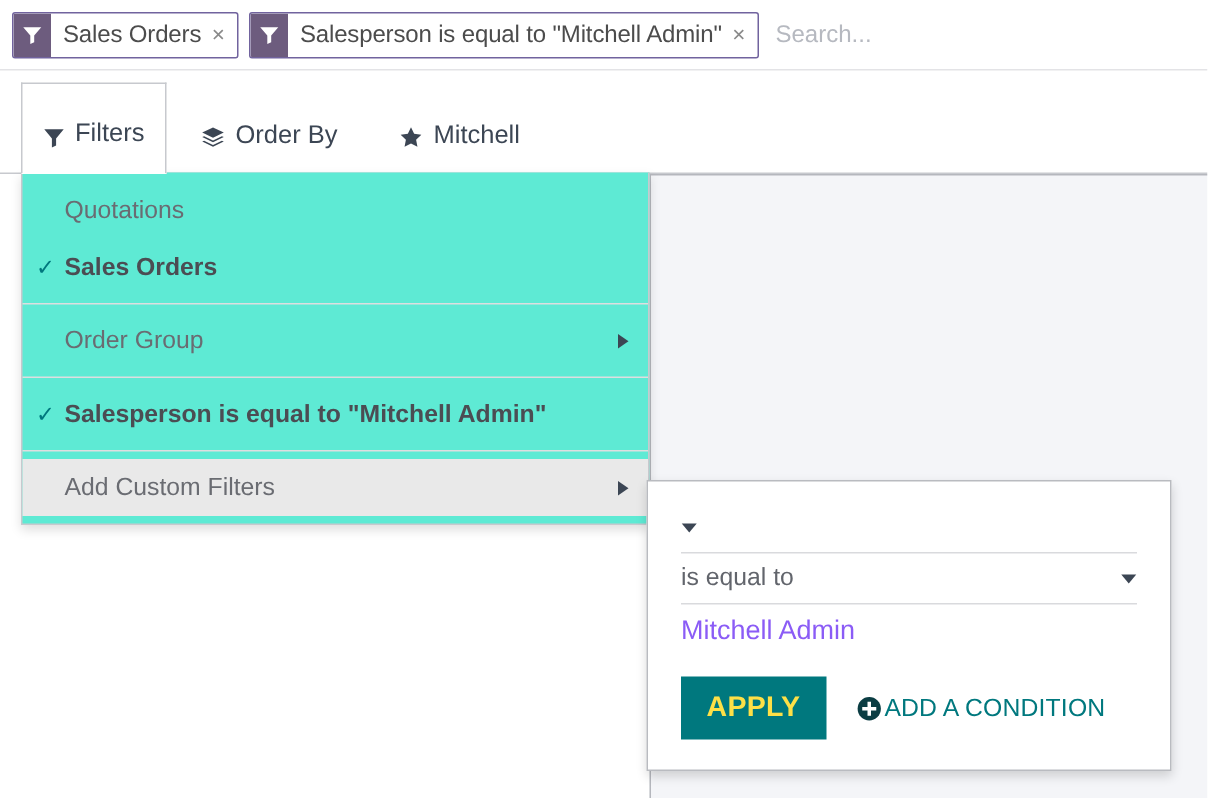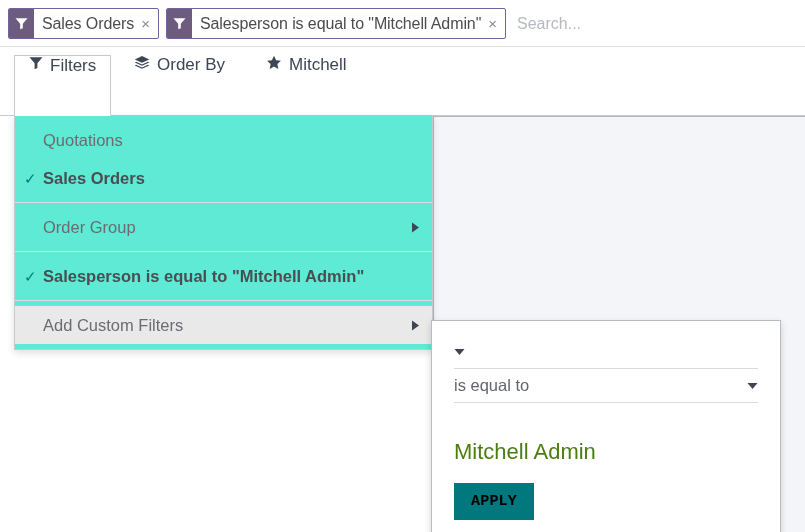--- a/index.html
+++ b/index.html
@@ -114,23 +114,23 @@
     position: absolute;
     left: 0; top: 60px;
     width: 805px; height: 1px;
     background: #c7c9ce;
   }
   .tab {
     position: absolute;
     top: 0;
     height: 61px;
     display: flex;
-    align-items: flex-start;
+    align-items: flex-end;
     gap: 7px;
-    padding: 0 14px;
+    padding: 16px 14px;
     font-size: 17px;
     color: #3c4654;
     cursor: pointer;
     background: transparent;
     user-select: none;
   }
   .tab .tab-label { font-weight: 400; }
   .tab-filters {
     left: 14px;
     background: #ffffff;
@@ -213,42 +213,41 @@
     color: #62656c;
     cursor: pointer;
   }
   .cf-row .cf-text { flex: 1 1 auto; }
   .cf-row .cf-caret { flex: 0 0 auto; color: #3c4654; }
   .cf-row .cf-caret svg { display:block; }
   .cf-value {
     display: flex;
     align-items: center;
     height: 34px;
-    font-size: 22px;
-    color: #4d7c0f;
+    font-size: 18px;
+    color: #8b5cf6;
     border: none;
     outline: none;
     background: transparent;
     font-family: "Liberation Sans", sans-serif;
     width: 100%;
     padding: 0;
-    margin-top: 32px;
   }
   .cf-actions {
     display: flex;
     align-items: center;
     margin-top: 14px;
     gap: 20px;
   }
   .btn-apply {
     background: #00787e;
-    color: #000000;
+    color: #fde047;
     border: none;
-    font-family: Liberation Mono, monospace;
-    font-size: 15px;
+    font-family: Liberation Sans, sans-serif;
+    font-size: 19px;
     font-weight: bold;
     letter-spacing: 0.2px;
     padding: 10px 17px;
     cursor: pointer;
     border-radius: 0;
   }
   .btn-add-condition {
     display: flex;
     align-items: center;
     gap: 2px;
@@ -390,17 +389,27 @@
         <svg width="11" height="8" viewBox="0 0 11 8" fill="#3c4654">
             <path d="M0.5 1h10L5.5 7z"></path>
           </svg>
       </span>
     </div>
 
     <input class="cf-value" type="text" value="Mitchell Admin" style="">
 
     <div class="cf-actions">
       <button class="btn-apply">APPLY</button>
+      <button class="btn-add-condition">
+        <span>
+          <svg width="17" height="17" viewBox="0 0 16 16">
+            <circle cx="8" cy="8" r="7.3" fill="#0b3d43"></circle>
+            <rect x="6.9" y="3.6" width="2.2" height="8.8" fill="#ffffff"></rect>
+            <rect x="3.6" y="6.9" width="8.8" height="2.2" fill="#ffffff"></rect>
+          </svg>
+        </span>
+        <span>ADD A CONDITION</span>
+      </button>
     </div>
 
   </div>
 
 </div>
 
 </body></html>

